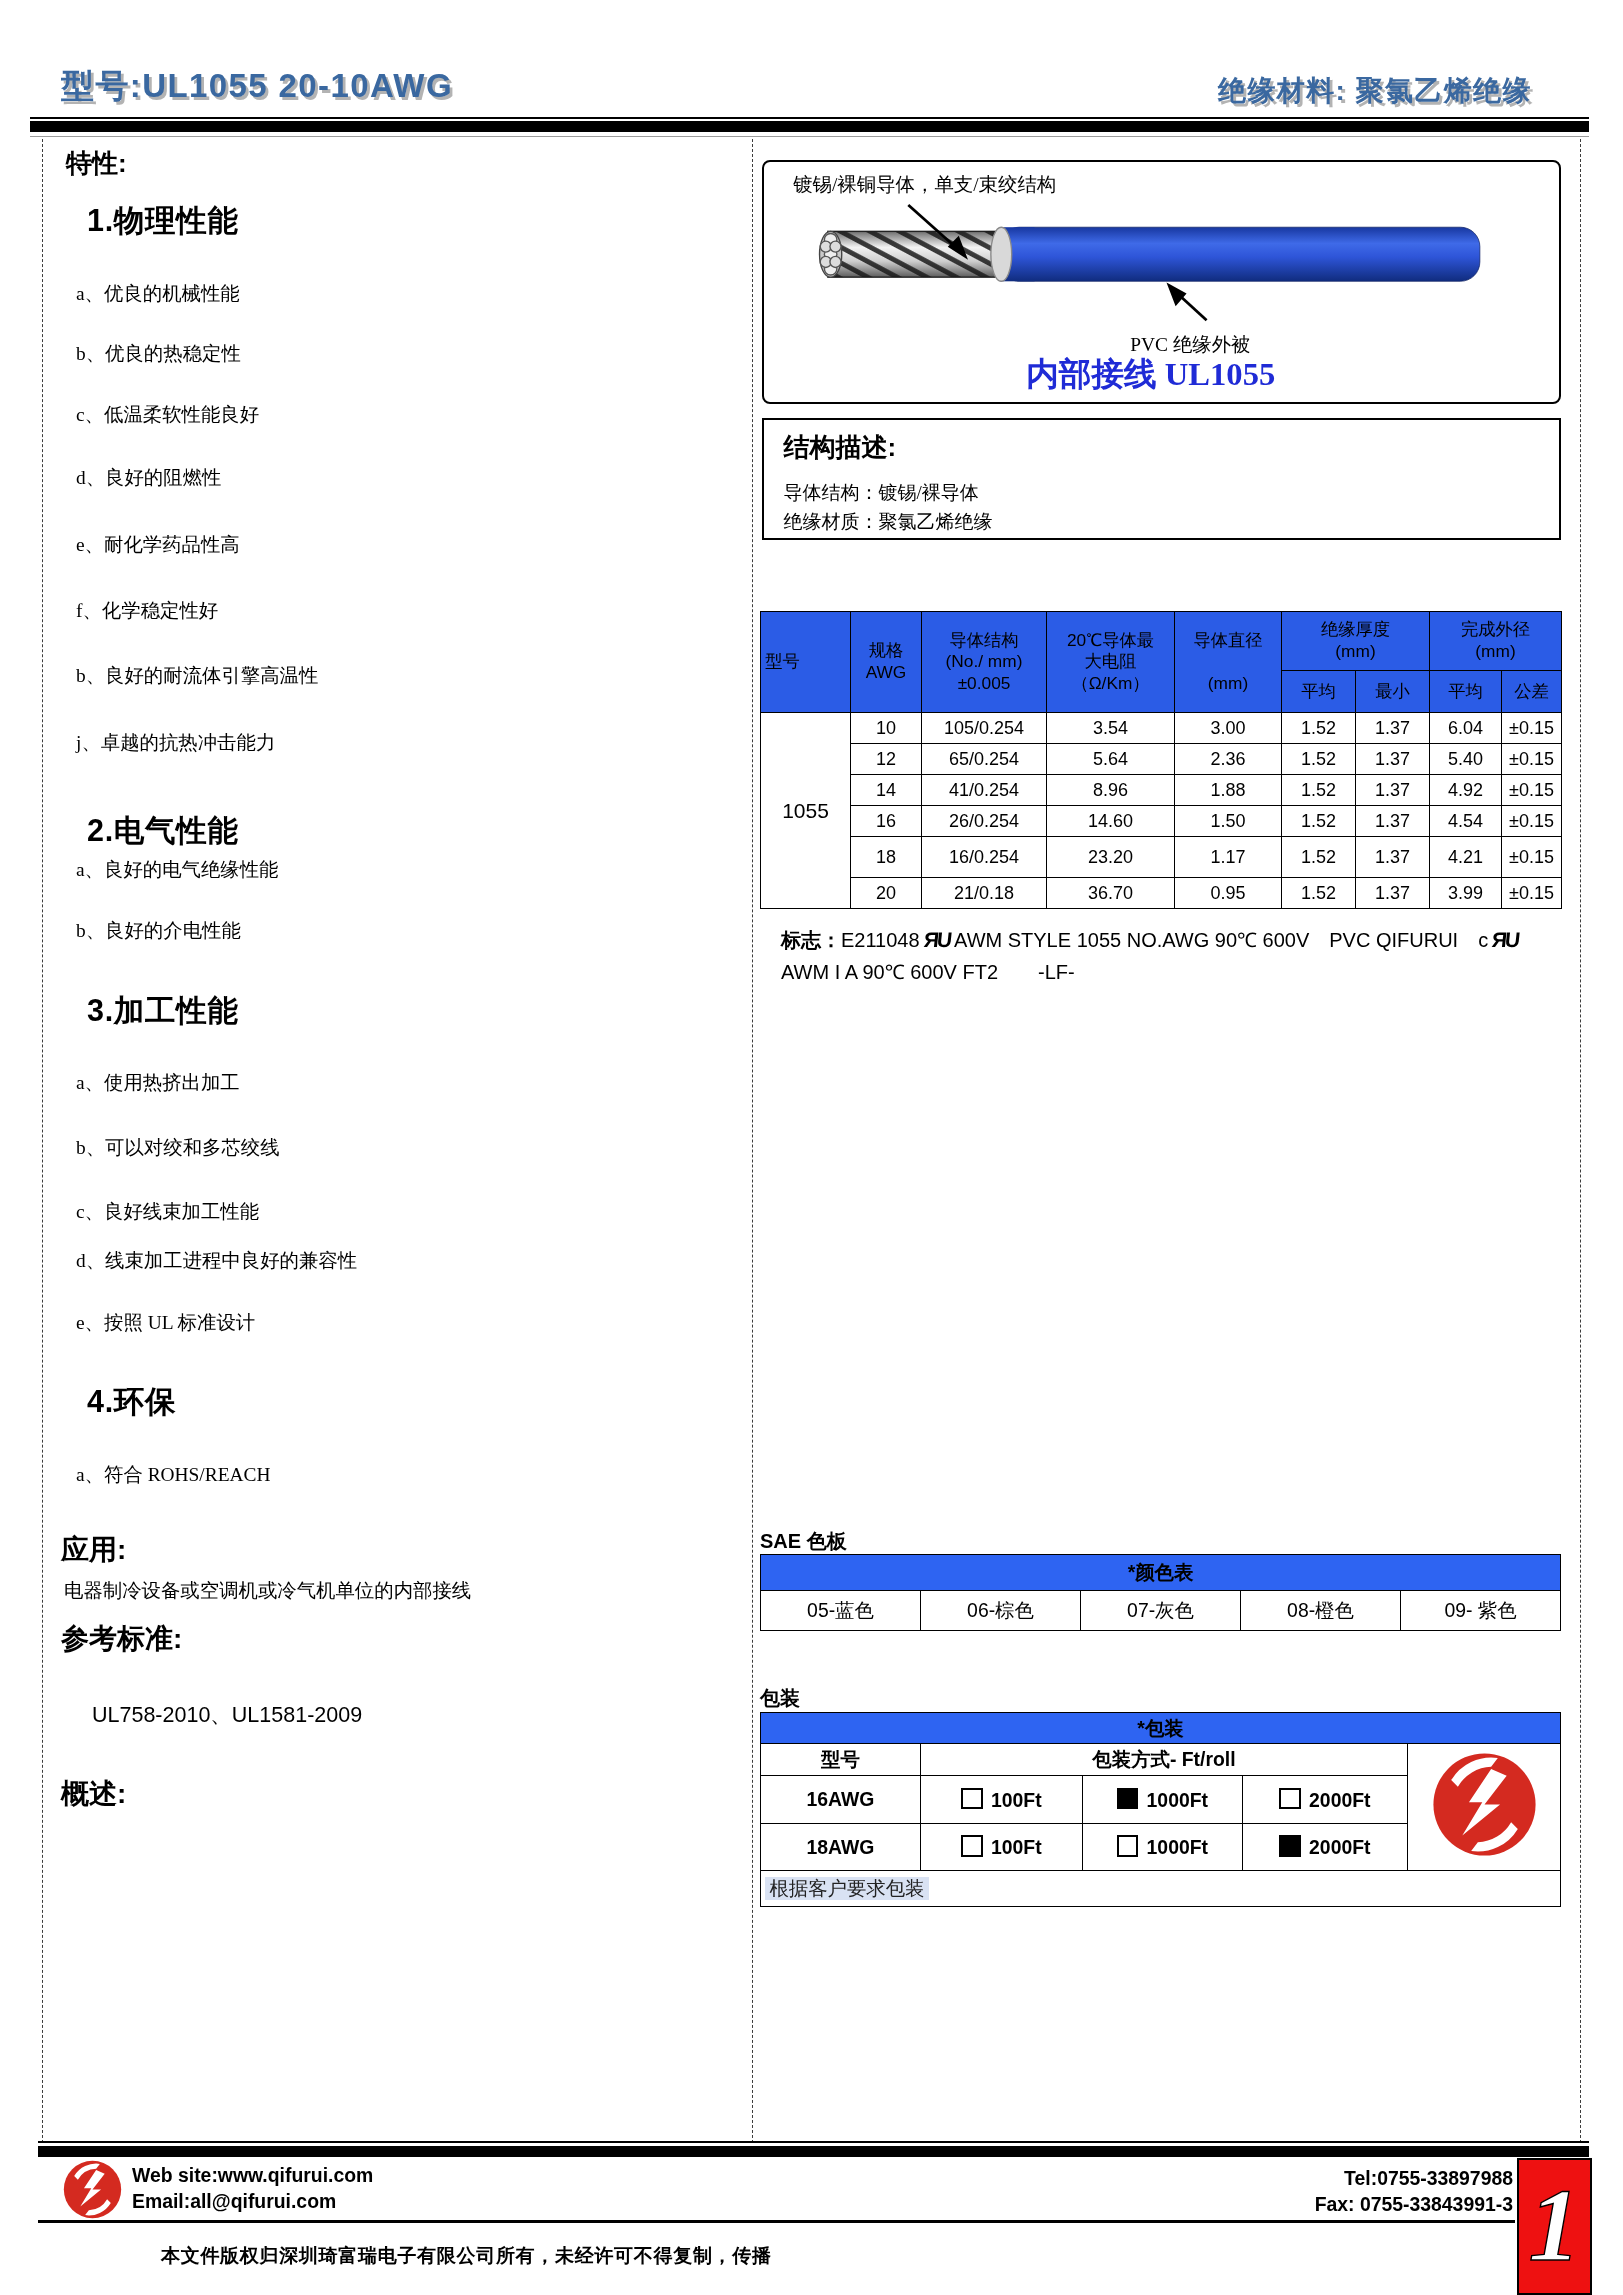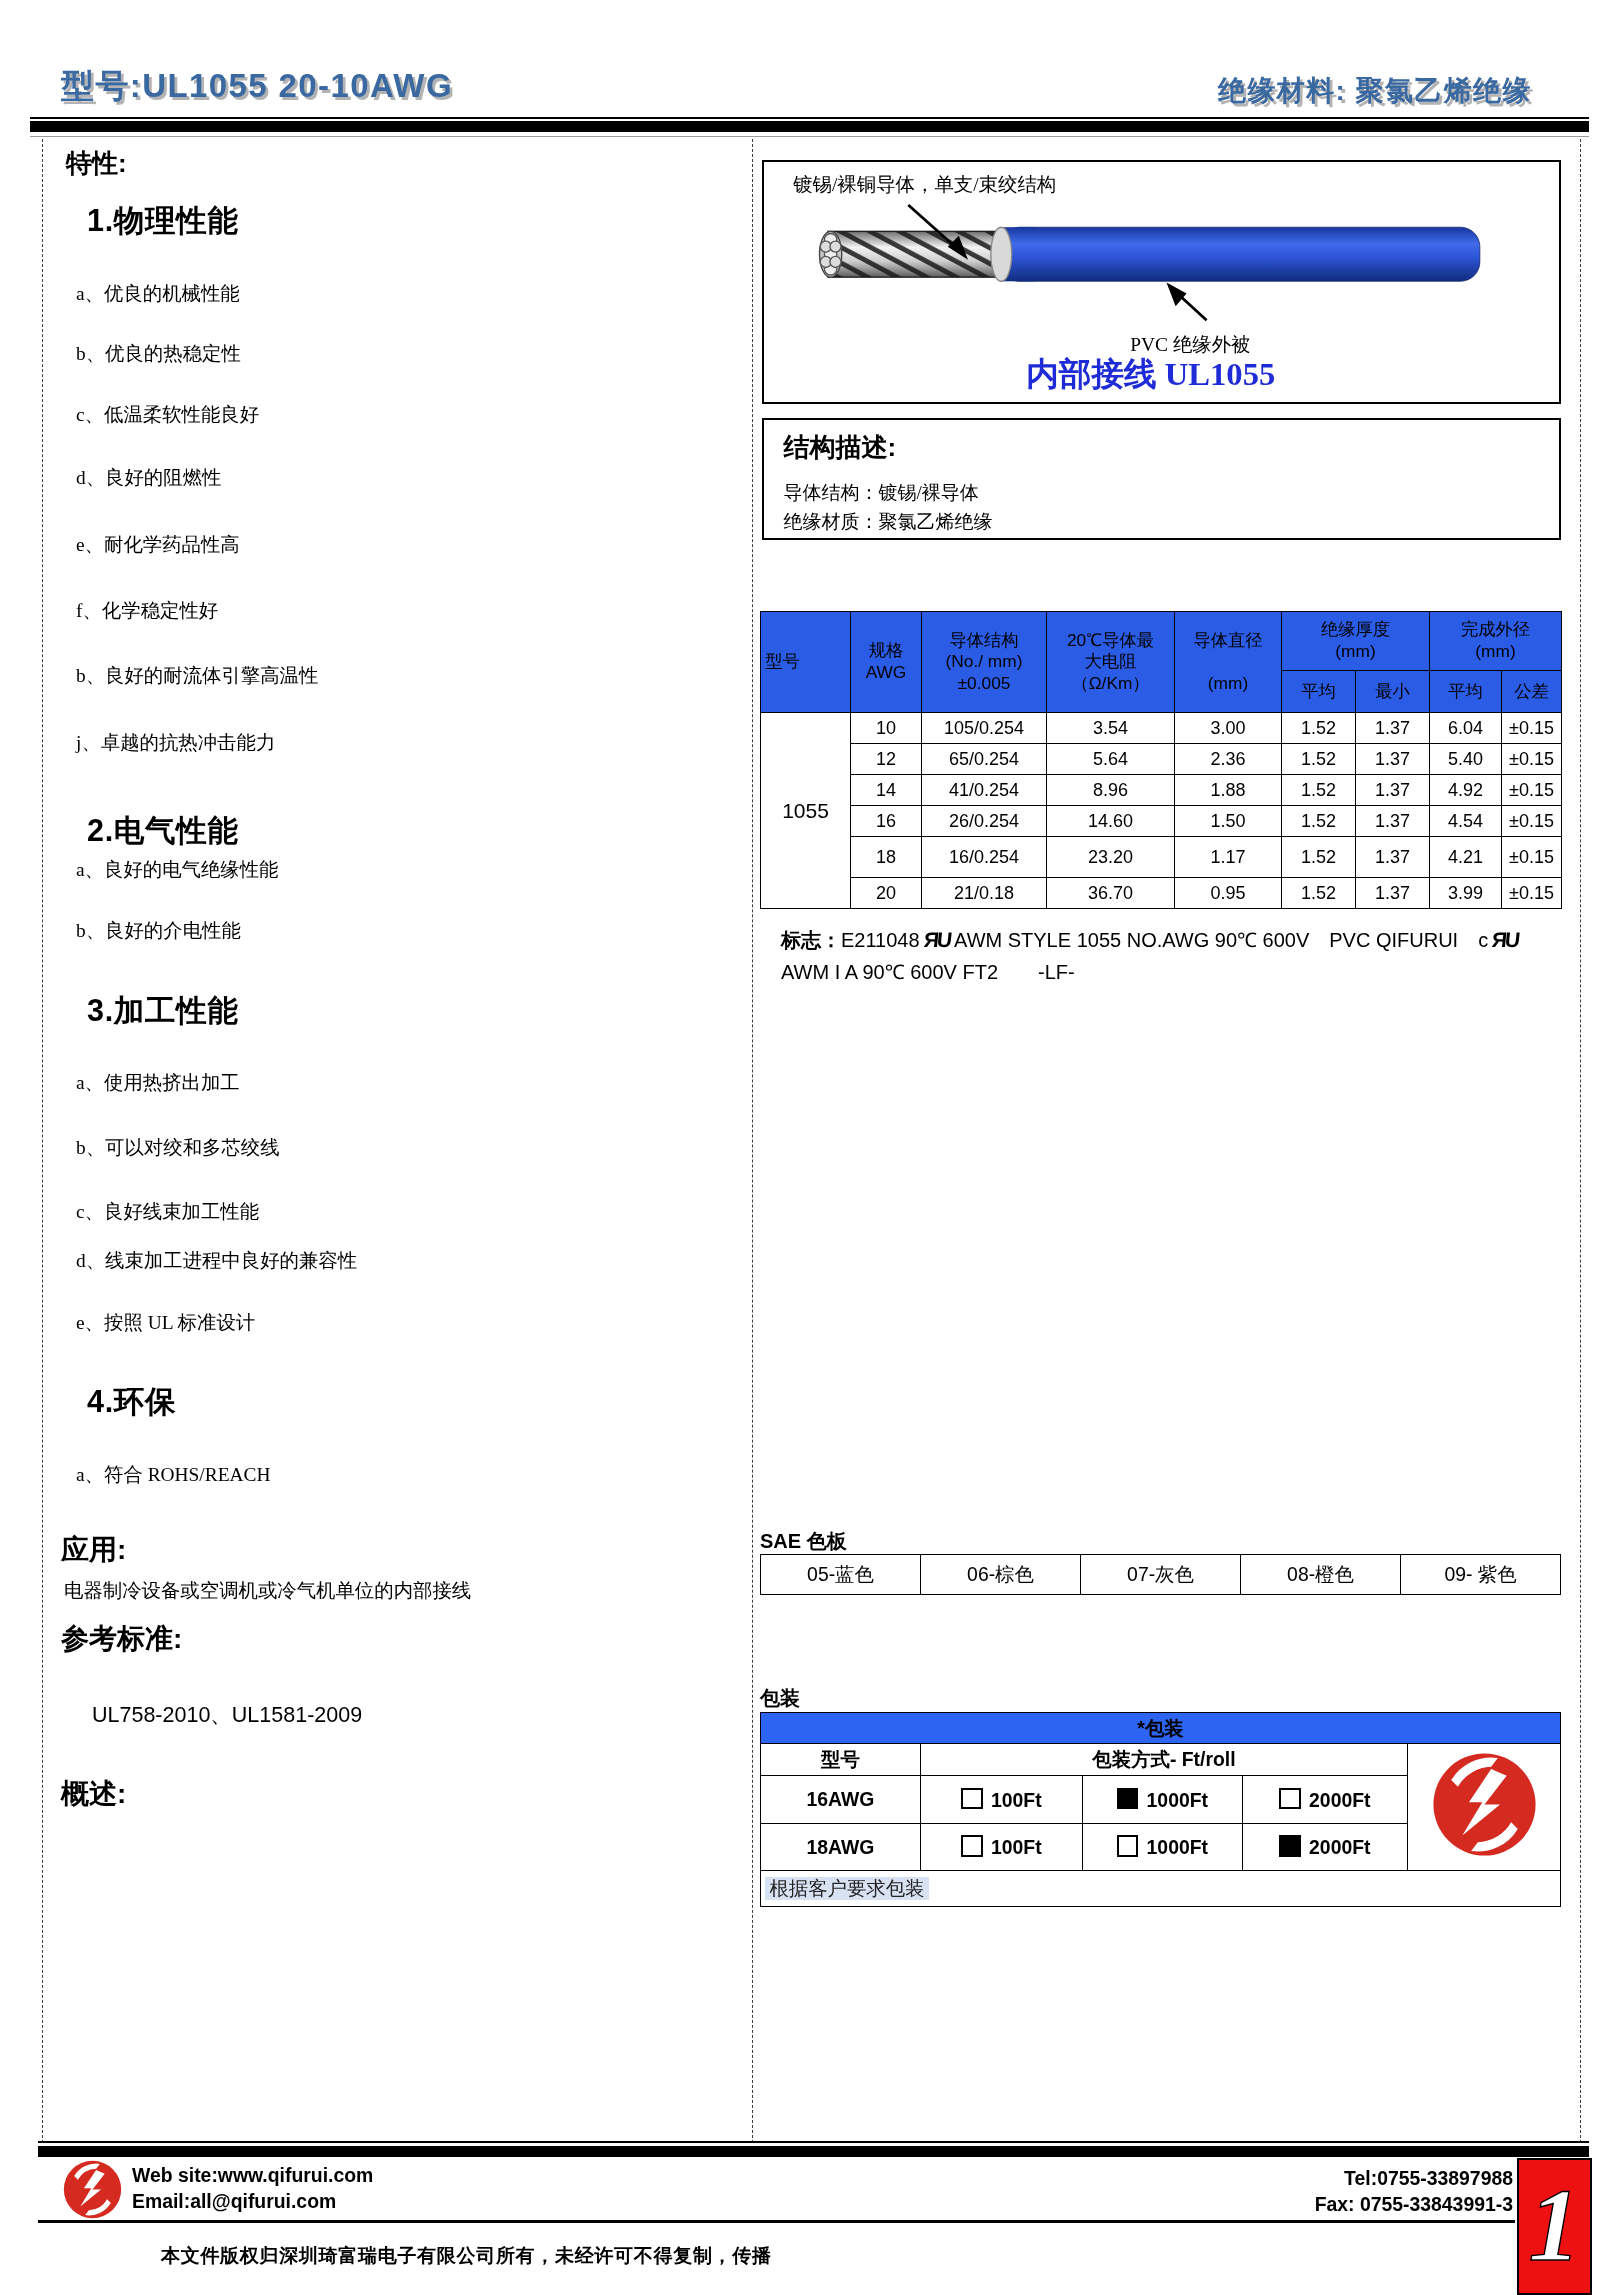--- a/index.html
+++ b/index.html
@@ -93,21 +93,21 @@
   <div class="abs item" style="left:76px;top:1461px;">a、符合 ROHS/REACH</div>
 
   <div class="abs small-head" style="left:61px;top:1531px;font-size:28px;">应用:</div>
   <div class="abs body-line" style="left:64px;top:1577px;">电器制冷设备或空调机或冷气机单位的内部接线</div>
 
   <div class="abs small-head" style="left:61px;top:1620px;font-size:28px;">参考标准:</div>
   <div class="abs ref-line" style="left:92px;top:1700px;">UL758-2010、UL1581-2009</div>
 
   <div class="abs small-head" style="left:61px;top:1775px;font-size:28px;">概述:</div>
 
-  <div class="abs box" style="left:762px;top:160px;width:795px;height:240px;">
+  <div class="abs box" style="left:762px;top:160px;width:795px;height:240px;border-radius:8px;">
     <svg width="795" height="240" viewBox="0 0 1146 346">
       <defs>
         <linearGradient id="silver" x1="0" y1="0" x2="0" y2="1">
           <stop offset="0" stop-color="#6f6f6f"></stop>
             <stop offset="0.35" stop-color="#f2f2f2"></stop>
           <stop offset="0.65" stop-color="#cfcfcf"></stop>
             <stop offset="1" stop-color="#5d5d5d"></stop>
         </linearGradient>
         <linearGradient id="blueWire" x1="0" y1="0" x2="0" y2="1">
           <stop offset="0" stop-color="#1737a0"></stop>
@@ -269,20 +269,23 @@
   <div class="abs" style="left:760px;top:1528px;font-size:20px;font-weight:bold;">SAE 色板</div>
   <table class="abs sae" style="left:760px;top:1554px;width:799px;">
     <colgroup>
         <col style="width:160px">
         <col style="width:160px">
         <col style="width:160px">
         <col style="width:160px">
         <col style="width:160px">
       </colgroup>
     <tbody>
+        <tr style="height:36px">
+          <td class="blue-hd" colspan="5">*颜色表</td>
+        </tr>
     <tr style="height:40px">
       <td>05-蓝色</td>
       <td>06-棕色</td>
       <td>07-灰色</td>
       <td>08-橙色</td>
       <td>09- 紫色</td>
     </tr>
   </tbody>
     </table>
 

